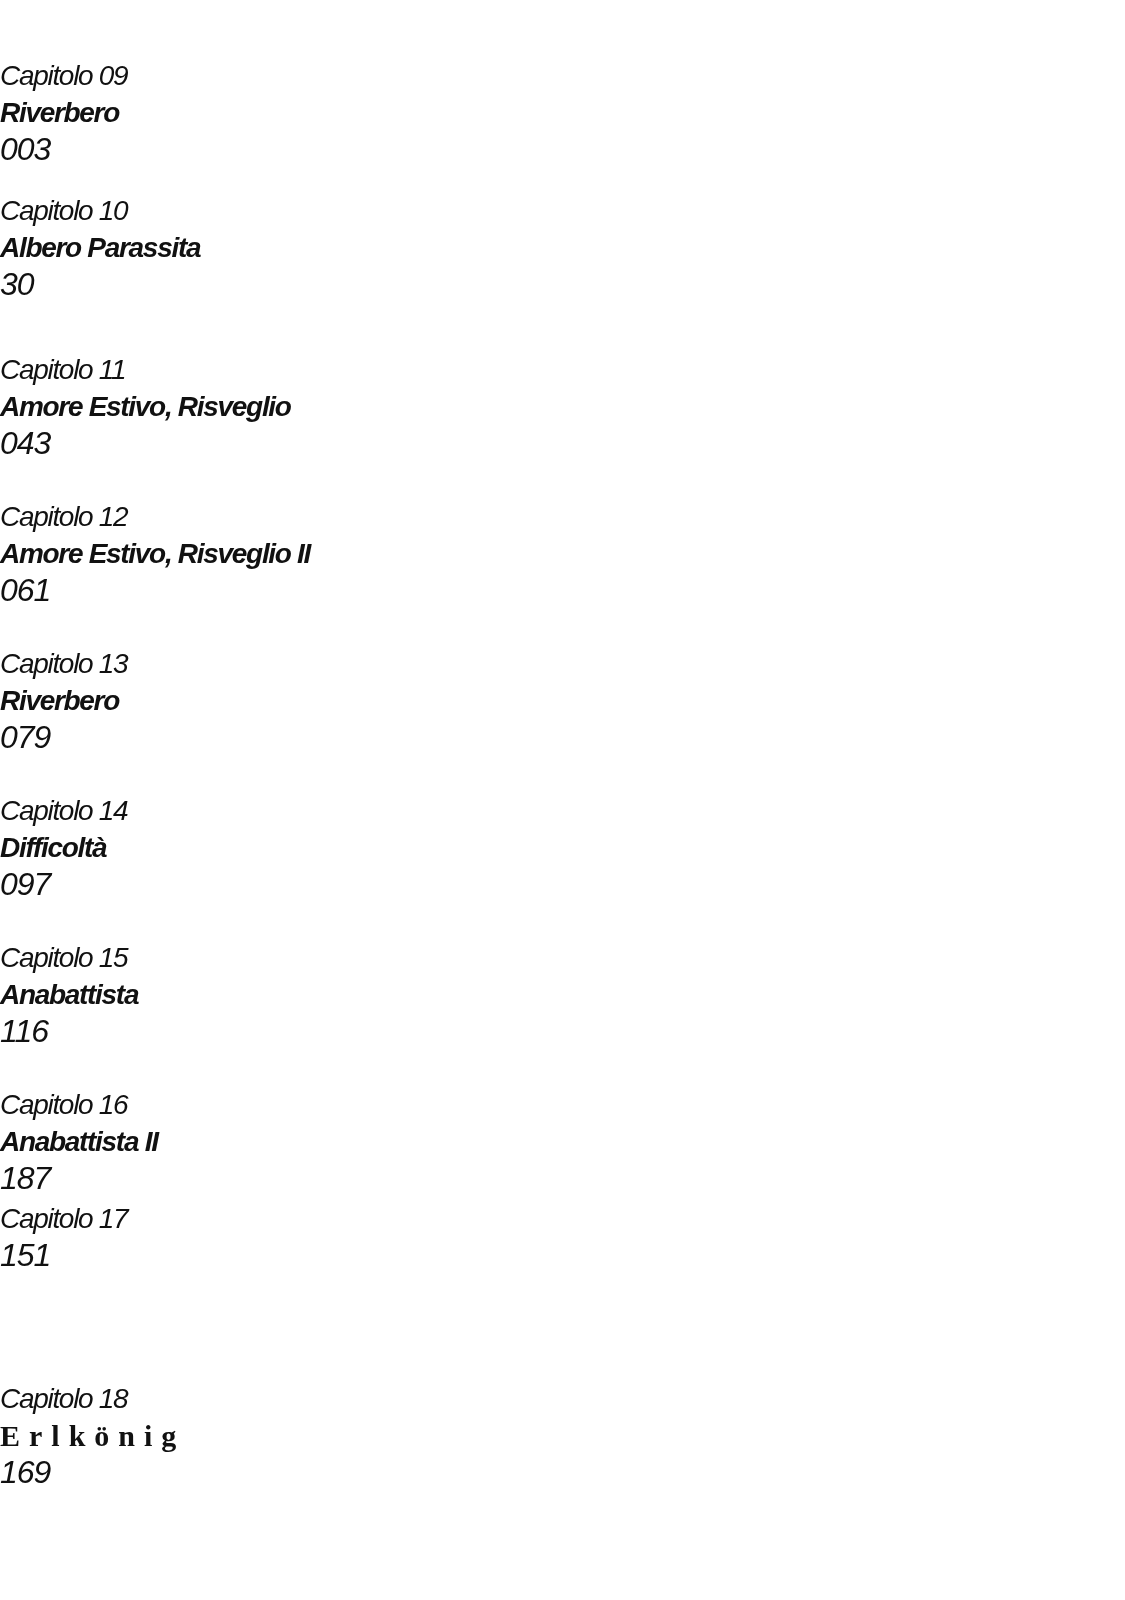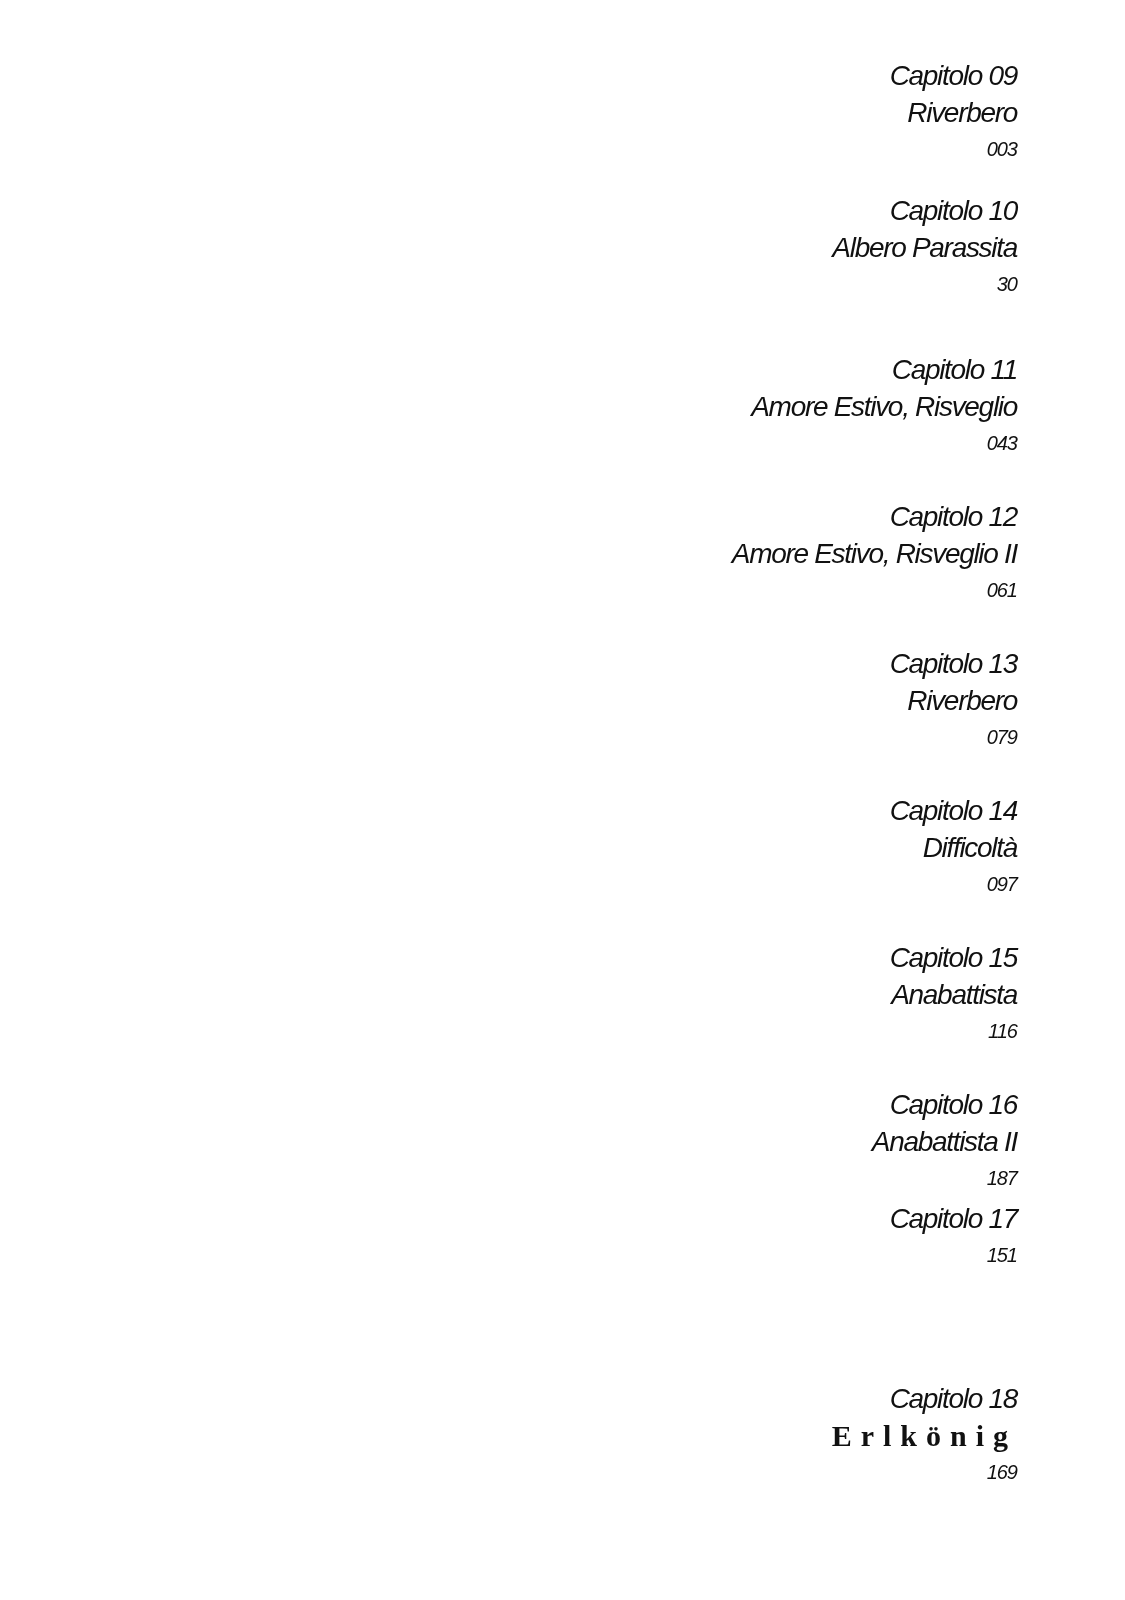--- a/index.html
+++ b/index.html
@@ -1,23 +1,23 @@
 <!DOCTYPE html>
 <html><head>
 <meta charset="utf-8">
 <style>
   html, body { margin: 0; padding: 0; background: #ffffff; }
   body { width: 1125px; height: 1600px; position: relative; overflow: hidden;
          font-family: "Liberation Sans", sans-serif; color: #111; }
   .toc { position: absolute; top: 0; left: 0; width: 1125px; }
-  .entry { position: absolute; left: 0; width: 1017px; text-align: right; }
+  .entry { position: absolute; left: 0; width: 1017px; text-align: left; }
   .chap { font-style: italic; font-size: 28px; letter-spacing: -1.3px; line-height: 37px; }
-  .title { font-style: italic; font-weight: normal; font-size: 28px; letter-spacing: -1.3px; line-height: 37px; }
+  .title { font-style: italic; font-weight: bold; font-size: 28px; letter-spacing: -1.3px; line-height: 37px; }
   .title.serif { font-family: "Liberation Serif", serif; font-style: normal; font-weight: bold; letter-spacing: 9px; font-size: 30px; }
-  .page { font-style: italic; font-size: 20px; letter-spacing: -1px; line-height: 37px; }
+  .page { font-style: italic; font-size: 32px; letter-spacing: -1px; line-height: 37px; }
 </style>
 </head>
 <body>
 
 <div class="toc">
   <div class="entry" style="top:57px">
     <div class="chap">Capitolo 09</div>
     <div class="title">Riverbero</div>
     <div class="page">003</div>
   </div>

